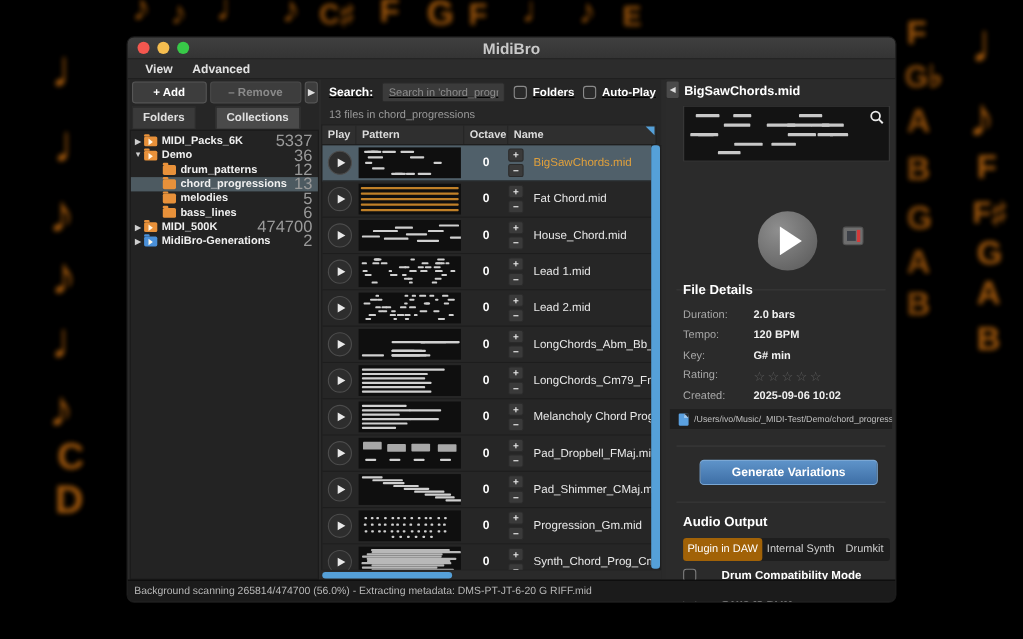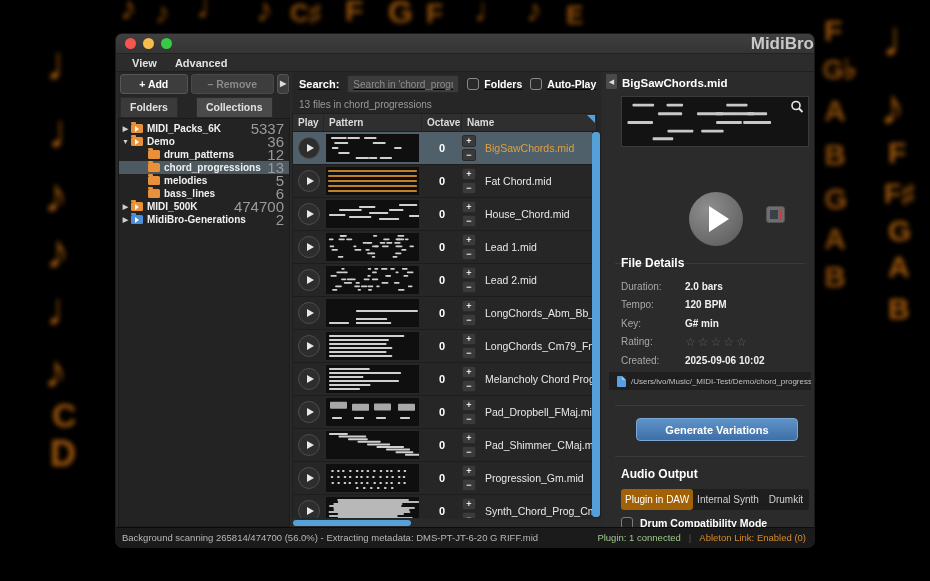--- a/index.html
+++ b/index.html
@@ -14,21 +14,21 @@
   .window { position:absolute; left:115px; top:33px; width:700px; height:515px;
     background:#2a2a2a; border-radius:7px; box-shadow:0 10px 40px rgba(0,0,0,.8);
     overflow:hidden; border:1px solid #1a1a1a; }
 
   .titlebar { position:absolute; left:0; top:0; right:0; height:20px;
     background:linear-gradient(#3f3f3f,#343434); border-bottom:1px solid #222;
     display:flex; align-items:center; }
   .traffic { display:flex; gap:7px; padding-left:9px; }
   .light { width:11px; height:11px; border-radius:50%; }
   .light.red{ background:#f4574f; } .light.yellow{ background:#f5bd4f; } .light.green{ background:#38c948; }
-  .win-title { position:absolute; left:0; right:0; text-align:right; font-size:17px;
+  .win-title { position:absolute; left:0; right:0; text-align:center; font-size:14px;
     font-weight:bold; color:#c9c9c9; }
 
   .menubar { position:absolute; left:0; top:20px; right:0; height:18px; background:#2c2c2c;
     border-bottom:1px solid #1f1f1f; display:flex; align-items:center; gap:2px; padding-left:8px; }
   .menu-item { font-size:11px; font-weight:bold; color:#e2e2e2; padding:1px 8px; cursor:default; }
 
   
   .left-panel { position:absolute; left:2px; top:38px; width:172px; bottom:20px; background:#262626; }
   .lp-toolbar { position:absolute; left:0; top:1px; right:0; height:22px; display:flex; gap:3px; padding:1px 1px 0 2px; }
   .btn { background:#3d3d3d; border:1px solid #565656; border-radius:3px; color:#fff;
@@ -133,21 +133,21 @@
 
   .gen-btn { position:absolute; left:31px; top:346px; width:162px; height:23px;
     background:linear-gradient(#5e93c9,#3e6fa6); border:1px solid #7aa7d4; border-radius:4px;
     color:#fff; font-size:11px; font-weight:bold; }
 
   .seg-control { position:absolute; left:16px; top:417px; width:188px; height:21px; background:#1e1e1e;
     display:flex; align-items:stretch; border-radius:3px; }
   .seg { flex:1; font-size:10px; color:#d0d0d0; border:none; background:transparent; white-space:nowrap; padding:0 4px; }
   .seg.active { background:#a16207; color:#fff; font-weight:normal; border-radius:3px; }
 
-  .rp-check { position:absolute; left:16px; display:flex; align-items:flex-start; gap:7px; }
+  .rp-check { position:absolute; left:16px; display:flex; align-items:flex-start; gap:23px; }
   .rp-check .chk { background:#252525; border-color:#7d7d7d; }
   .rp-check .chk-label { font-size:10.5px; }
 
   
   .statusbar { position:absolute; left:0; right:0; bottom:0; height:20px; background:#1b1b1b;
     border-top:1px solid #0c0c0c; display:flex; align-items:center; font-size:9.5px; }
   .status-left { color:#b8b8b8; padding-left:6px; flex:1; white-space:nowrap; overflow:hidden; }
   .status-right { display:flex; align-items:center; gap:8px; padding-right:8px; }
   .status-plugin { color:#9dc98c; }
   .status-sep { color:#555; }
@@ -797,19 +797,14 @@
   </div>
         <div class="rp-check chk-row" style="top: 466px;">
     <span class="chk">✓</span>
     <span class="chk-label">Sync to DAW</span>
   </div>
       </div>
   </div>
 
   <div class="statusbar">
     <span class="status-left">Background scanning 265814/474700 (56.0%) - Extracting metadata: DMS-PT-JT-6-20 G RIFF.mid</span>
-    <span class="status-right">
-      <span class="status-plugin">Plugin: 1 connected</span>
-      <span class="status-sep">|</span>
-      <span class="status-ableton">Ableton Link: Enabled (0)</span>
-    </span>
   </div>
 </div>
 
 </body></html>

